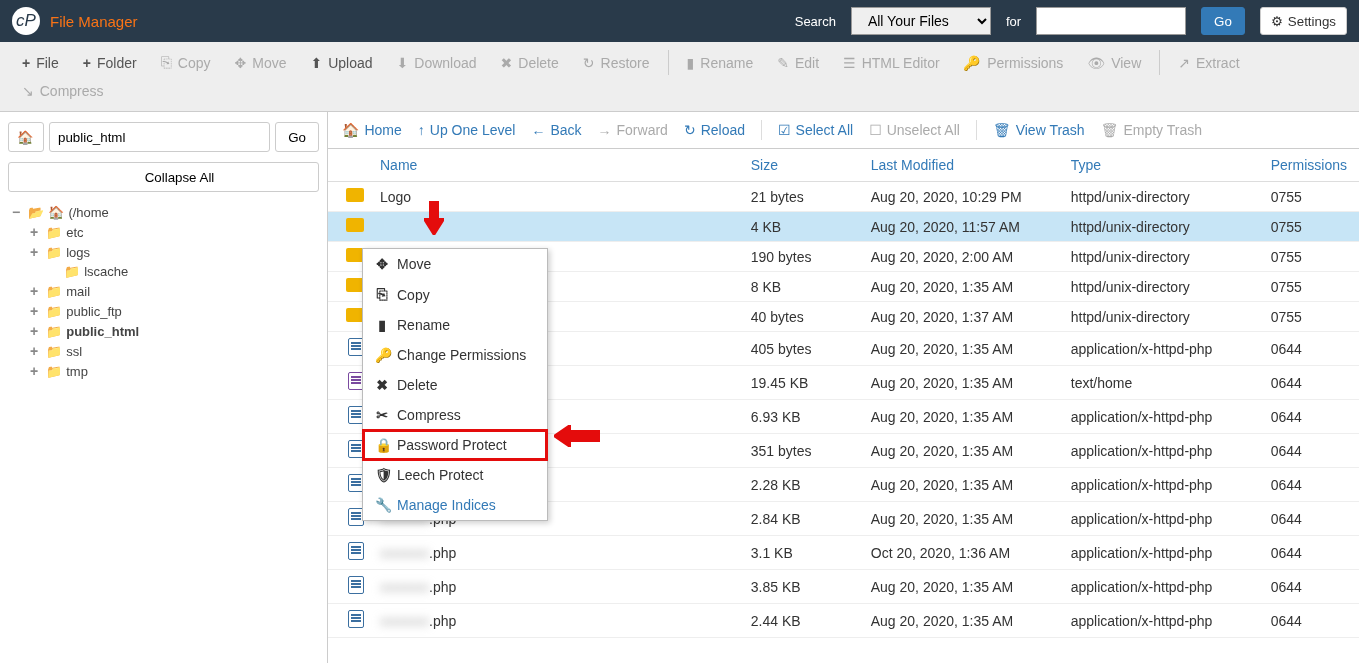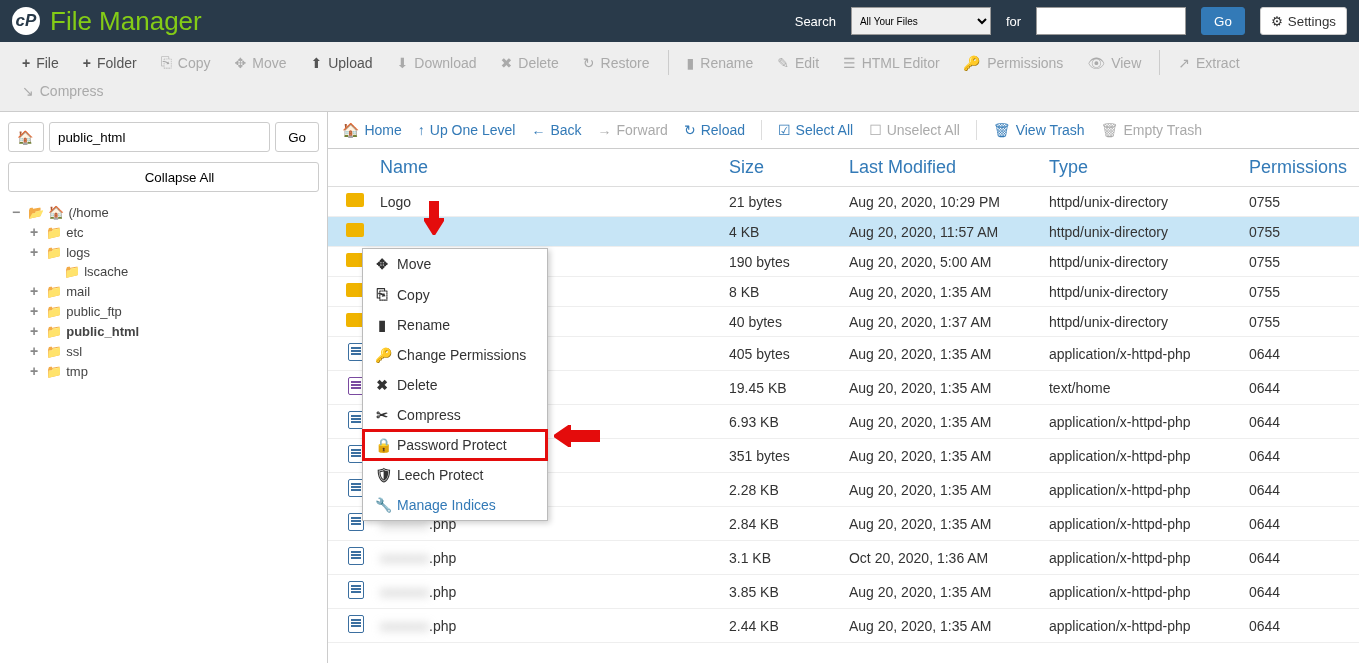--- a/index.html
+++ b/index.html
@@ -1,24 +1,24 @@
 <!DOCTYPE html>
 <html><head>
 <meta charset="utf-8">
 <style>
 * { margin: 0; padding: 0; box-sizing: border-box; font-family: Arial, Helvetica, sans-serif; }
 body { font-size: 13px; color: #555; background: #fff; overflow: hidden; }
 
 .topbar { background: #293a4a; height: 42px; display: flex; align-items: center; padding: 0 12px; color: #fff; }
 .topbar .logo-wrap { display: flex; align-items: center; gap: 10px; }
-.topbar .logo-icon { width: 28px; height: 28px; background: #fff; border-radius: 50%; color: #293a4a; font-weight: bold; display: flex; align-items: center; justify-content: center; font-size: 17px; font-style: italic; }
-.topbar .title { font-size: 26px; font-weight: normal; color: #84cc16; }
+.topbar .logo-icon { width: 28px; height: 28px; background: #fff; border-radius: 50%; color: #293a4a; font-weight: normal; display: flex; align-items: center; justify-content: center; font-size: 17px; font-style: italic; }
+.topbar .title { font-size: 15px; font-weight: normal; color: #f97316; }
 .topbar .spacer { flex: 1; }
 .topbar .search-area { display: flex; align-items: center; gap: 15px; }
-.topbar select, .topbar input[type=text] { height: 28px; padding: 0 4px; border: 1px solid #999; font-size: 10px; }
+.topbar select, .topbar input[type=text] { height: 28px; padding: 0 12px; border: 1px solid #999; font-size: 14px; }
 .topbar select { width: 140px; }
 .topbar input[type=text] { width: 150px; }
 .topbar .go-btn { background: #337ab7; color: #fff; border: 1px solid #337ab7; height: 28px; padding: 0 12px; border-radius: 3px; cursor: pointer; }
 .topbar .settings-btn { background: #fff; border: 1px solid #ccc; height: 28px; padding: 0 10px; border-radius: 3px; cursor: pointer; display: flex; align-items: center; gap: 5px; color: #333; }
 
 .toolbar { background: #eee; border-bottom: 1px solid #ccc; padding: 6px 10px; display: flex; flex-wrap: wrap; gap: 0; }
 .toolbar .tbtn { display: flex; align-items: center; gap: 6px; padding: 6px 12px; cursor: pointer; color: #555; font-size: 14px; }
 .toolbar .tbtn.disabled { color: #aaa; cursor: default; }
 .toolbar .divider { width: 1px; background: #ccc; margin: 2px 6px; }
 
@@ -40,21 +40,21 @@
 
 .content { flex: 1; display: flex; flex-direction: column; overflow: hidden; }
 
 .navstrip { border-bottom: 1px solid #ccc; padding: 8px 14px; display: flex; gap: 16px; align-items: center; flex-wrap: wrap; background: #fff; }
 .navstrip .nbtn { display: flex; align-items: center; gap: 5px; cursor: pointer; color: #337ab7; font-size: 14px; }
 .navstrip .nbtn.disabled { color: #aaa; cursor: default; }
 .navstrip .vdiv { width: 1px; height: 20px; background: #ddd; }
 
 .table-wrap { flex: 1; overflow-y: scroll; position: relative; }
 .file-table { width: 100%; border-collapse: collapse; }
-.file-table thead th { text-align: left; padding: 8px 12px; color: #337ab7; font-weight: normal; font-size: 18px; border-bottom: 1px solid #ddd; background: #fff; }
+.file-table thead th { text-align: left; padding: 8px 12px; color: #337ab7; font-weight: normal; font-size: 14px; border-bottom: 1px solid #ddd; background: #fff; }
 .file-table tbody tr { border-bottom: 1px solid #eee; }
 .file-table tbody td { padding: 6px 12px; font-size: 14px; color: #333; }
 .file-table tbody tr.selected { background: #c7e5f6; }
 .name-cell { display: flex; align-items: center; gap: 8px; }
 .icon-folder { width: 18px; height: 14px; background: #f0b400; border-radius: 2px; display: inline-block; }
 .icon-file { width: 16px; height: 18px; border: 1px solid #3b6fa0; border-radius: 2px; display: inline-block; position: relative; }
 .icon-file::after { content: ""; position: absolute; left: 2px; right: 2px; top: 3px; height: 2px; background: #3b6fa0; box-shadow: 0 3px 0 #3b6fa0, 0 6px 0 #3b6fa0; }
 .icon-file.purple { border-color: #7a4aa0; }
 .icon-file.purple::after { background: #7a4aa0; box-shadow: 0 3px 0 #7a4aa0, 0 6px 0 #7a4aa0; }
 
@@ -302,21 +302,21 @@
               <td>0755</td>
             </tr>
             <tr>
               <td style="text-align:right;padding-right:4px"><span class="icon-folder"></span></td>
               <td>
                 <div class="name-cell">
                   <span></span>
                 </div>
               </td>
               <td>190 bytes</td>
-              <td>Aug 20, 2020, 5:00 AM</td>
+              <td>Aug 20, 2020, 2:00 AM</td>
               <td>httpd/unix-directory</td>
               <td>0755</td>
             </tr>
             <tr>
               <td style="text-align:right;padding-right:4px"><span class="icon-folder"></span></td>
               <td>
                 <div class="name-cell">
                   <span></span>
                 </div>
               </td>

